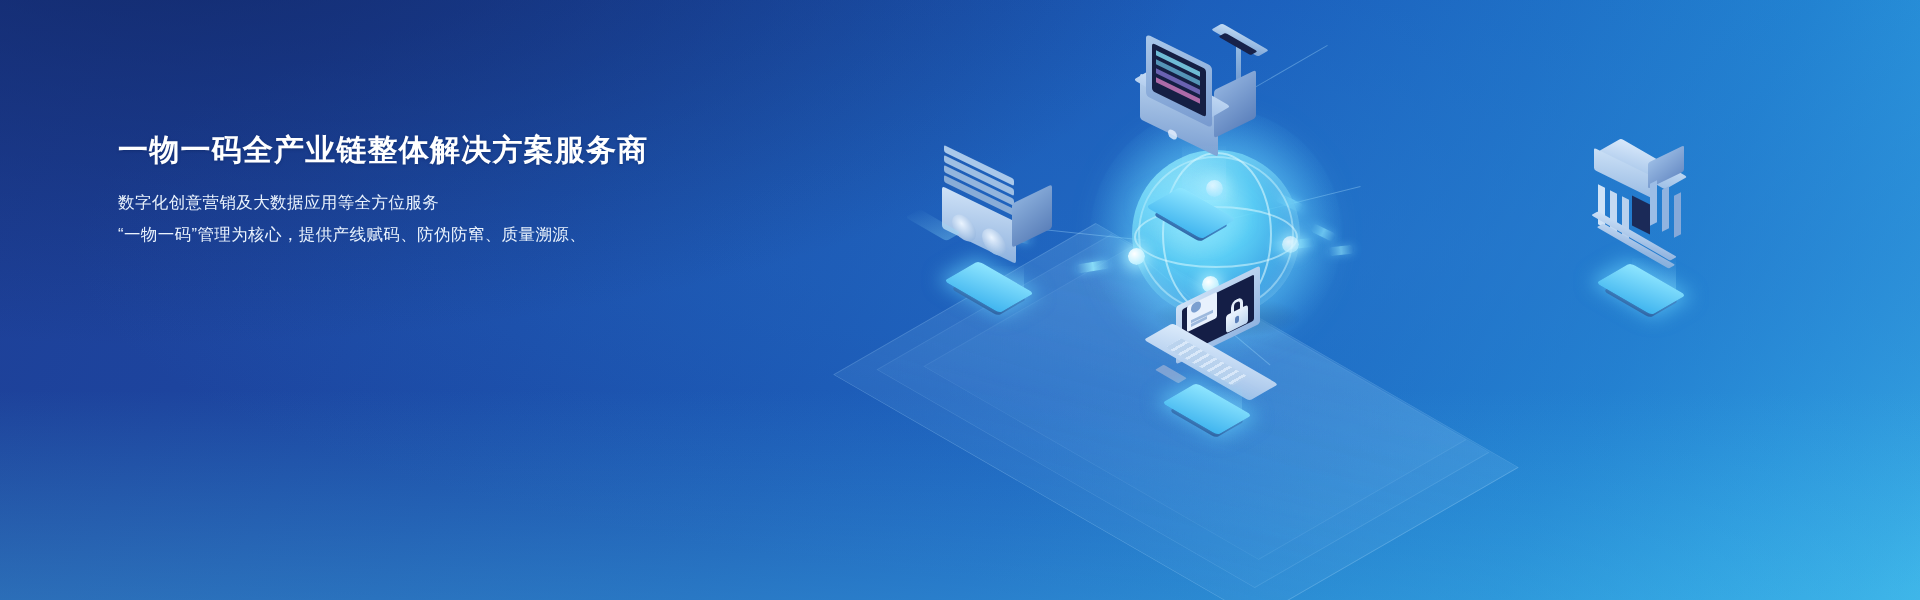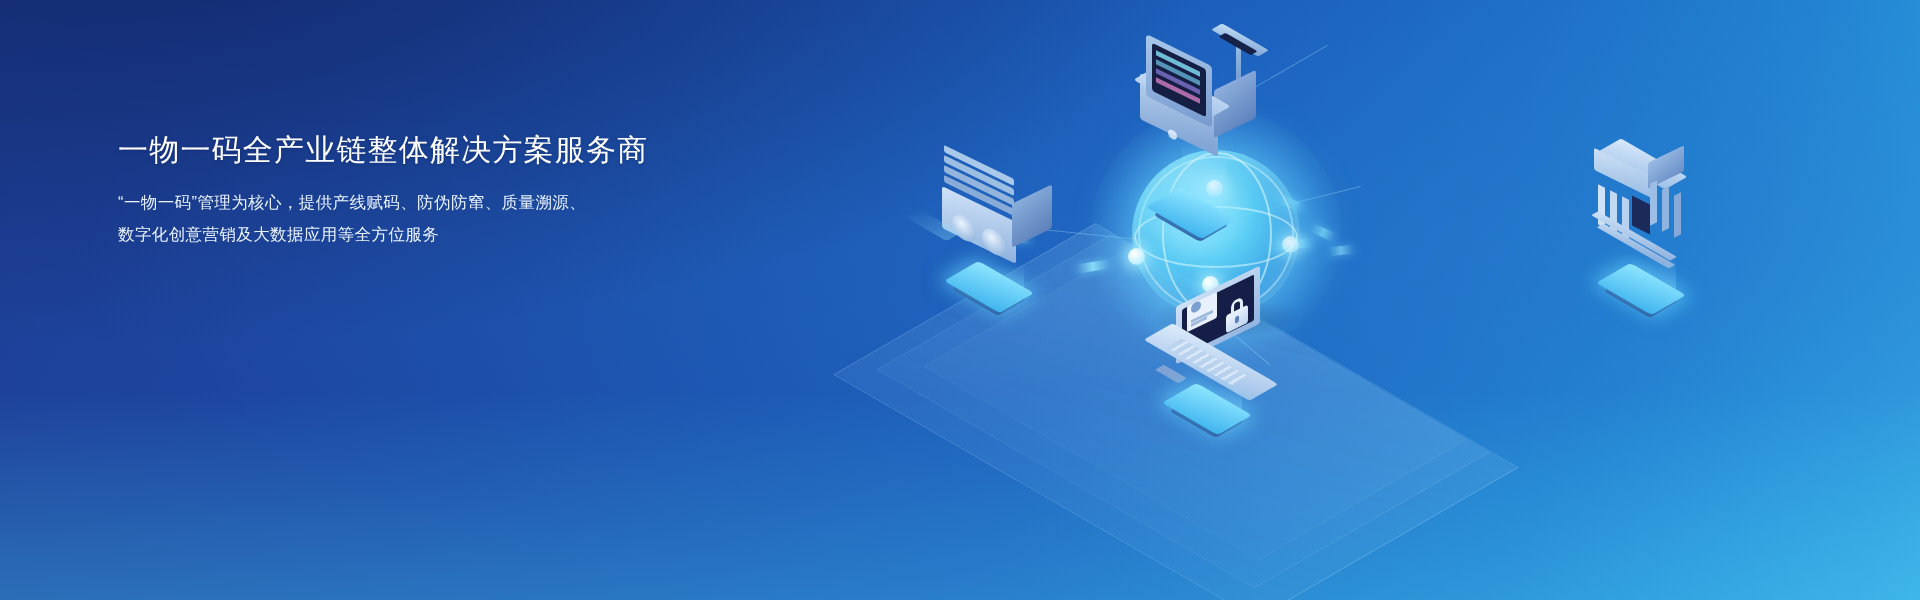--- a/index.html
+++ b/index.html
@@ -33,21 +33,21 @@
   .bottom-glow{
     position:absolute;left:0;right:0;bottom:0;height:210px;
     background:linear-gradient(to top, rgba(70,190,235,.35) 0%, rgba(70,190,235,0) 100%);
     pointer-events:none;
   }
 
   
   .copy{position:absolute;left:118px;top:128px;width:640px;}
   .headline{
     margin:0;
-    font-size:30px;line-height:44px;font-weight:normal;color:#ffffff;
+    font-size:30px;line-height:44px;font-weight:bold;color:#ffffff;
     letter-spacing:1.2px;white-space:nowrap;
     text-shadow:0 1px 3px rgba(8,28,80,.35);
   }
   .sub{
     margin:0;padding-top:14px;
     font-size:16.5px;line-height:32px;color:#eaf3fd;font-weight:normal;
     letter-spacing:.4px;
   }
   .sub span{display:block;}
   .cta-wrap{padding-top:30px;}
@@ -131,22 +131,22 @@
 <body>
 
 <div class="banner">
 
   <div class="vignette"></div>
   <div class="bottom-glow"></div>
 
   <div class="copy">
     <h1 class="headline">一物一码全产业链整体解决方案服务商</h1>
     <p class="sub">
+      <span>数字化创意营销及大数据应用等全方位服务</span>
       <span>“一物一码”管理为核心，提供产线赋码、防伪防窜、质量溯源、</span>
-      <span>数字化创意营销及大数据应用等全方位服务</span>
     </p>
   </div>
 
   <div class="art">
 
     <div class="plate iso slab1"></div>
     <div class="plate iso slab2"></div>
     <div class="plate iso slab3"></div>
 
     <div class="line" style="left:300px;top:130px;width:170px;transform:rotate(-30deg);transform-origin:0 0;"></div>

